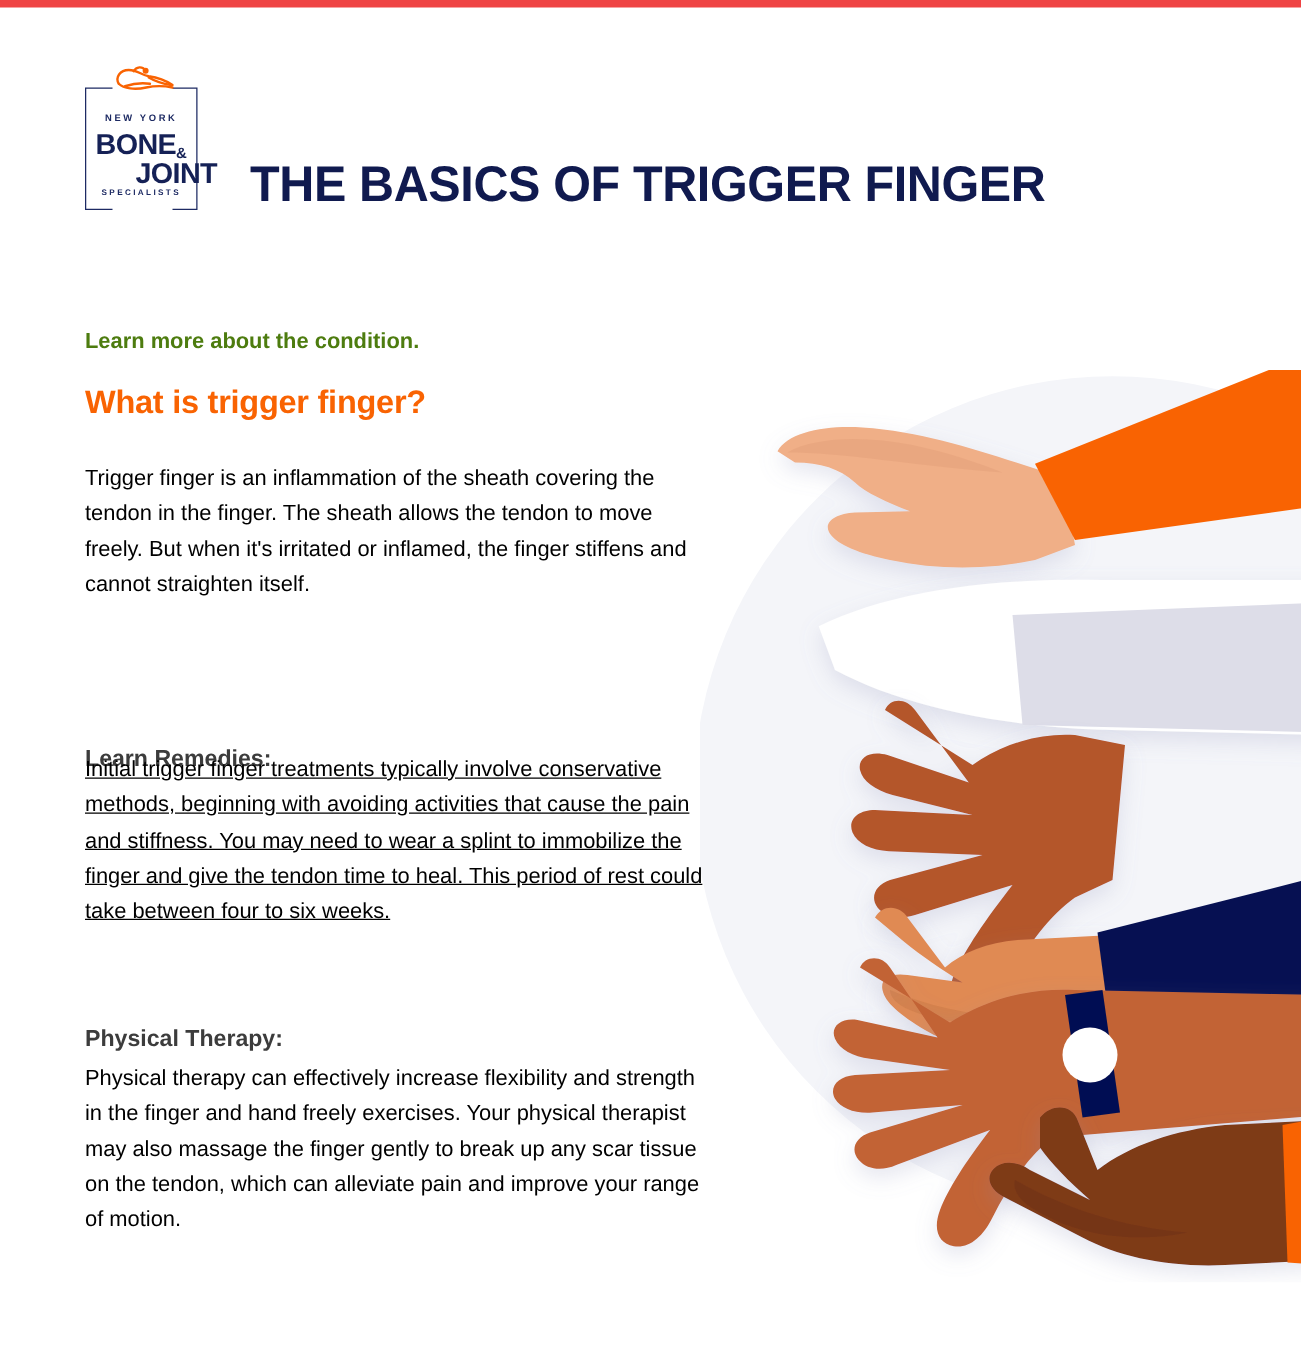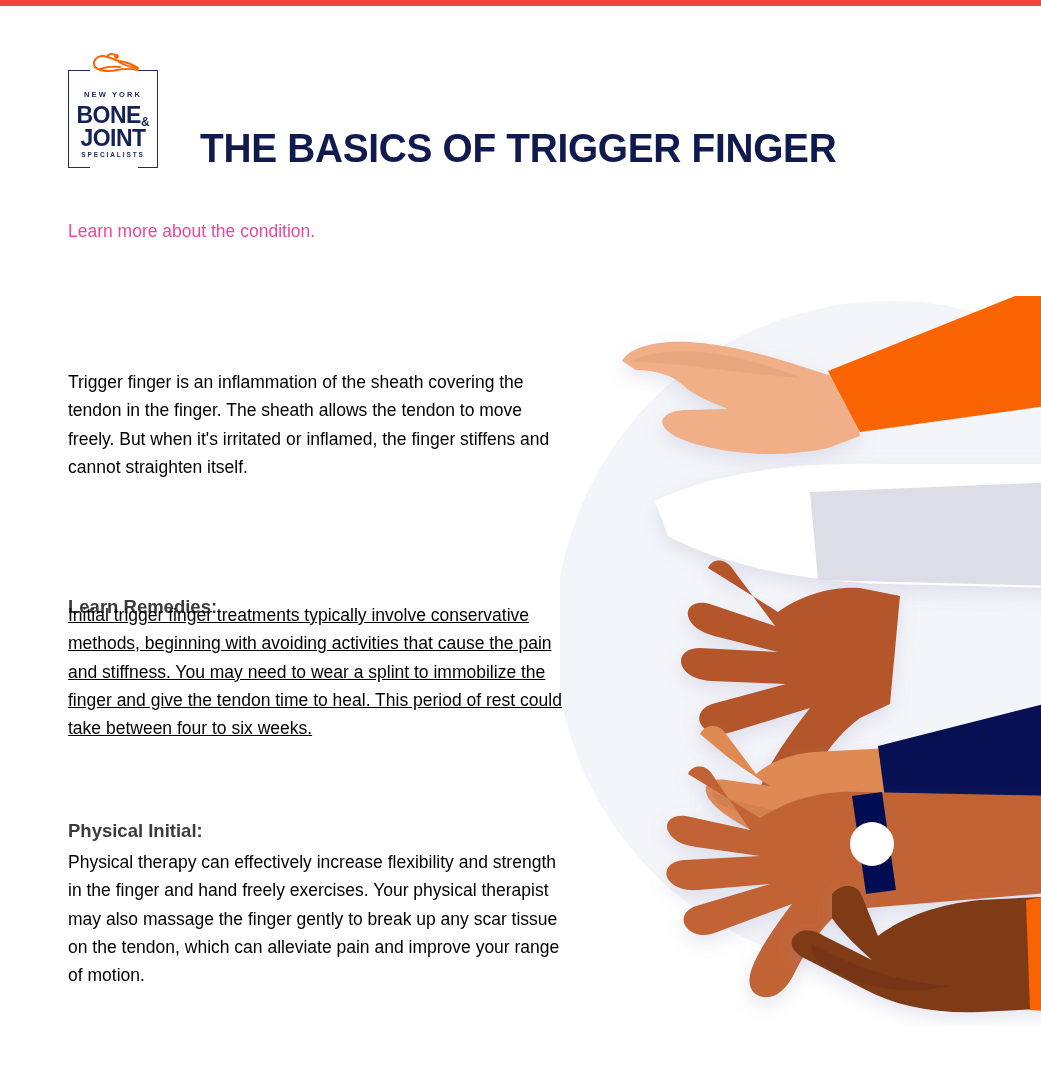--- a/index.html
+++ b/index.html
@@ -79,21 +79,21 @@
   .logo-bone, .logo-joint {
     position: absolute;
     left: 0;
     width: 90px;
     text-align: center;
     color: #152156;
     font-weight: bold;
     letter-spacing: -0.5px;
   }
   .logo-bone { top: 54px; font-size: 23px; }
-  .logo-joint { top: 77px; font-size: 23px; }
+  .logo-joint { top: 77px; font-size: 23px; padding-left: 28px; }
   .logo-amp {
     font-size: 12px;
     vertical-align: bottom;
     letter-spacing: 0;
   }
   .logo-spec {
     position: absolute;
     left: 0; top: 103px;
     width: 90px;
     text-align: center;
@@ -126,23 +126,24 @@
     width: 790px;
   }
   .intro {
     font-size: 17.5px;
     line-height: 1.52;
     color: #6e6e6e;
     margin: 0;
     width: 780px;
   }
   .intro .bold {
-    color: #ec4899;
-    font-weight: normal;
+    color: #4d7c0f;
+    font-weight: bold;
     display: block;
+    margin-top: 41px;
   }
   .section-heading {
     font-size: 26px;
     font-weight: bold;
     color: #f96302;
     margin: 0;
     letter-spacing: -0.2px;
   }
   .body-copy {
     font-size: 17.5px;
@@ -298,23 +299,24 @@
   </div>
 
   <h1 id="page-title">THE BASICS OF TRIGGER FINGER</h1>
 
   <div id="content">
 
     <p class="intro">
       <span class="bold">Learn more about the condition.</span>
     </p>
 
+    <h2 id="sec1-heading" class="section-heading">What is trigger finger?</h2>
     <p id="sec1-body" class="body-copy">Trigger finger is an inflammation of the sheath covering the tendon in the finger. The sheath allows the tendon to move freely. But when it's irritated or inflamed, the finger stiffens and cannot straighten itself.</p>
 
 
     <h3 id="sub1-heading" class="sub-heading">Learn Remedies:</h3>
     <p id="sub1-body" class="body-copy">Initial trigger finger treatments typically involve conservative methods, beginning with avoiding activities that cause the pain and stiffness. You may need to wear a splint to immobilize the finger and give the tendon time to heal. This period of rest could take between four to six weeks.</p>
 
-    <h3 id="sub2-heading" class="sub-heading">Physical Initial:</h3>
+    <h3 id="sub2-heading" class="sub-heading">Physical Therapy:</h3>
     <p id="sub2-body" class="body-copy">Physical therapy can effectively increase flexibility and strength in the finger and hand freely exercises. Your physical therapist may also massage the finger gently to break up any scar tissue on the tendon, which can alleviate pain and improve your range of motion.</p>
 
   </div>
 </div>
 
 </body></html>

